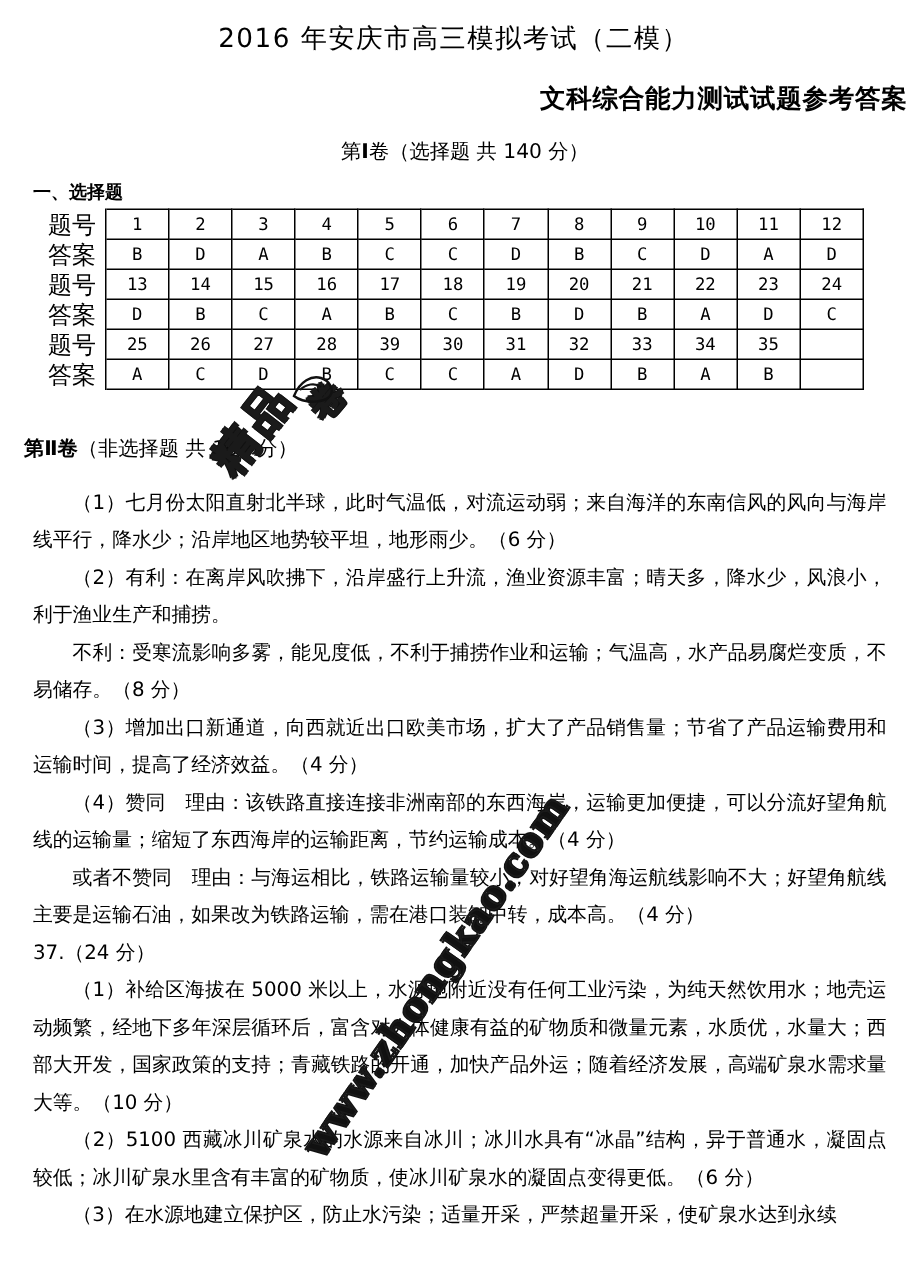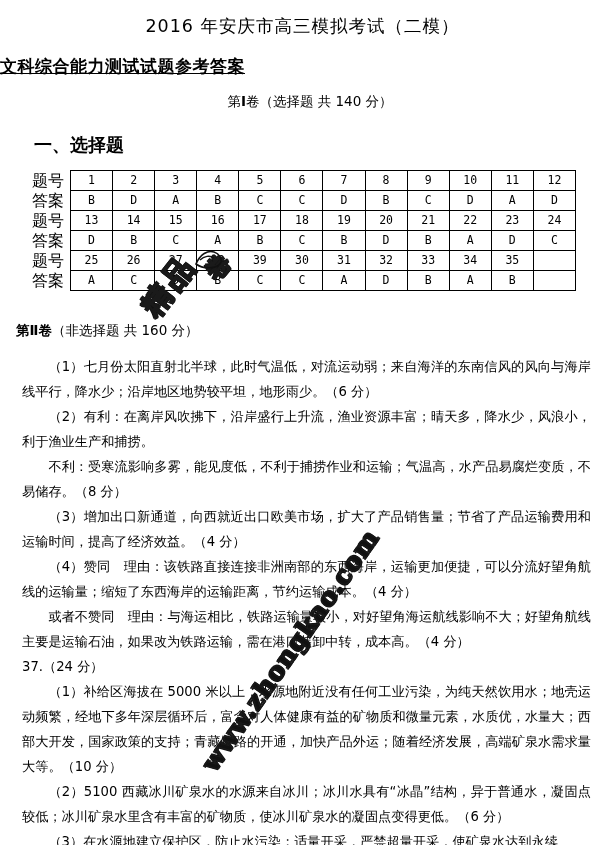--- a/index.html
+++ b/index.html
@@ -25,46 +25,46 @@
   .doc-title-1 {
     text-align: center;
     font-size: 17.5px;
     letter-spacing: 1px;
     margin: 0;
     padding: 16px 0 0 0;
     font-weight: 400;
     line-height: 1.2;
   }
   .doc-title-2 {
-    text-align: left;
+    text-align: right;
     font-size: 17px;
     font-weight: 700;
     margin: 0;
     padding: 19px 0 0 0;
     line-height: 1.2;
     letter-spacing: 0.5px;
-    text-decoration: underline;
   }
   .doc-title-3 {
     text-align: center;
     font-size: 13.5px;
     margin: 0;
     padding: 17px 0 0 15px;
     line-height: 1.2;
     font-weight: 400;
   }
   .doc-title-3 .rom {
     font-weight: 700;
   }
   .section-label {
-    font-size: 18px;
-    font-weight: 700;
-    margin: 12px;
+    font-size: 12px;
+    font-weight: 700;
+    margin: 0;
     padding: 12px 0 3px 22px;
     line-height: 1.2;
+    font-family: Liberation Mono, monospace;
   }
 
   
   .table-wrap {
     padding: 0 0 0 25px;
   }
   table.answers {
     border-collapse: collapse;
     width: 551px;
     table-layout: fixed;

